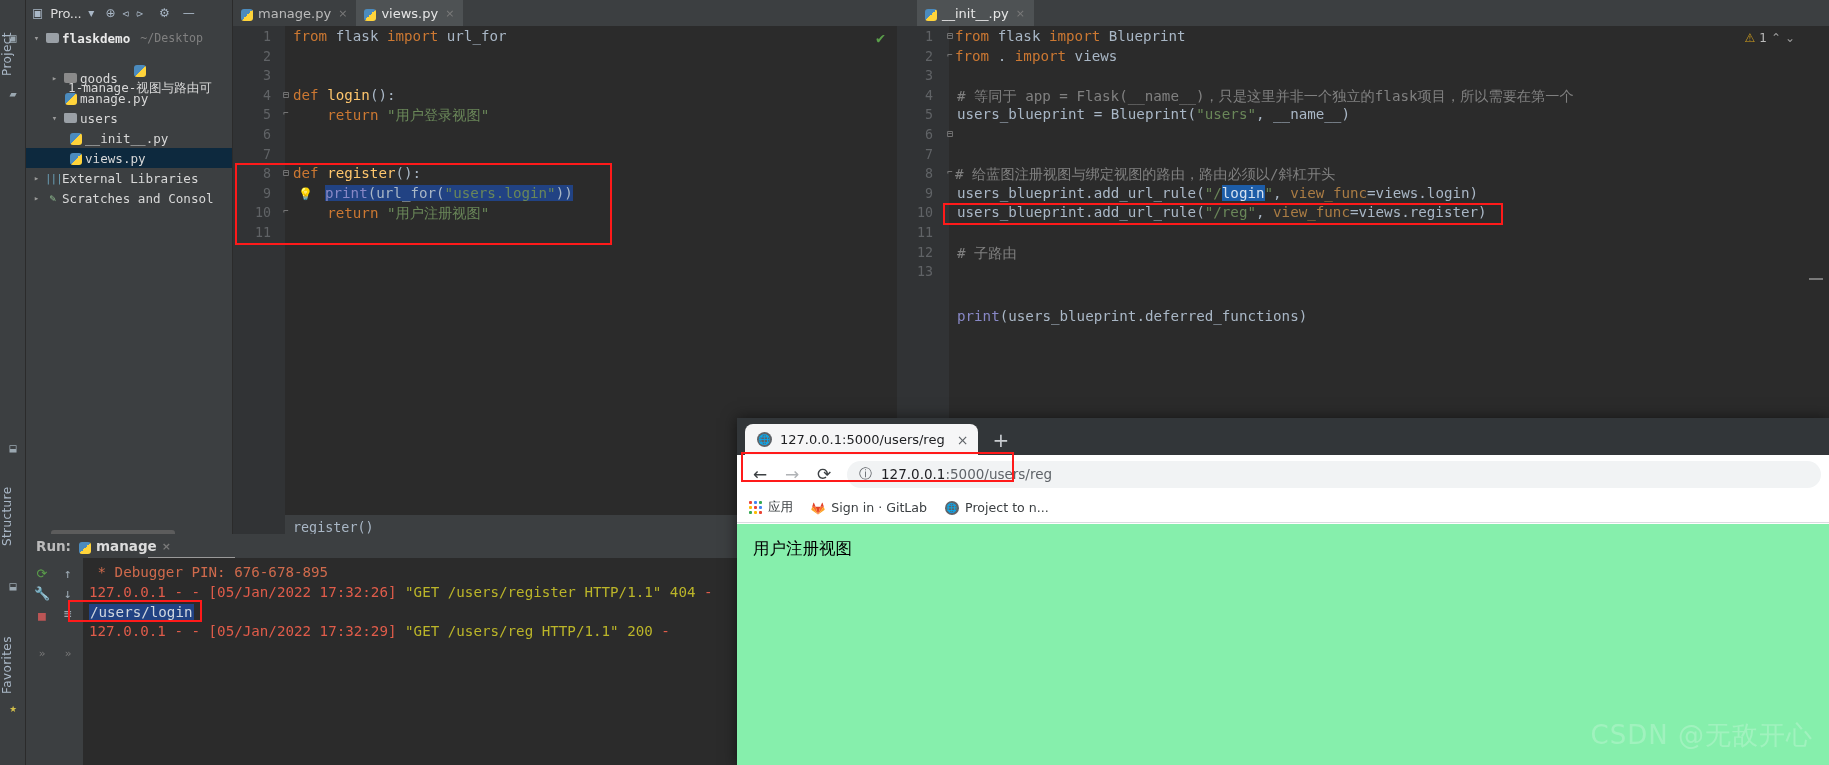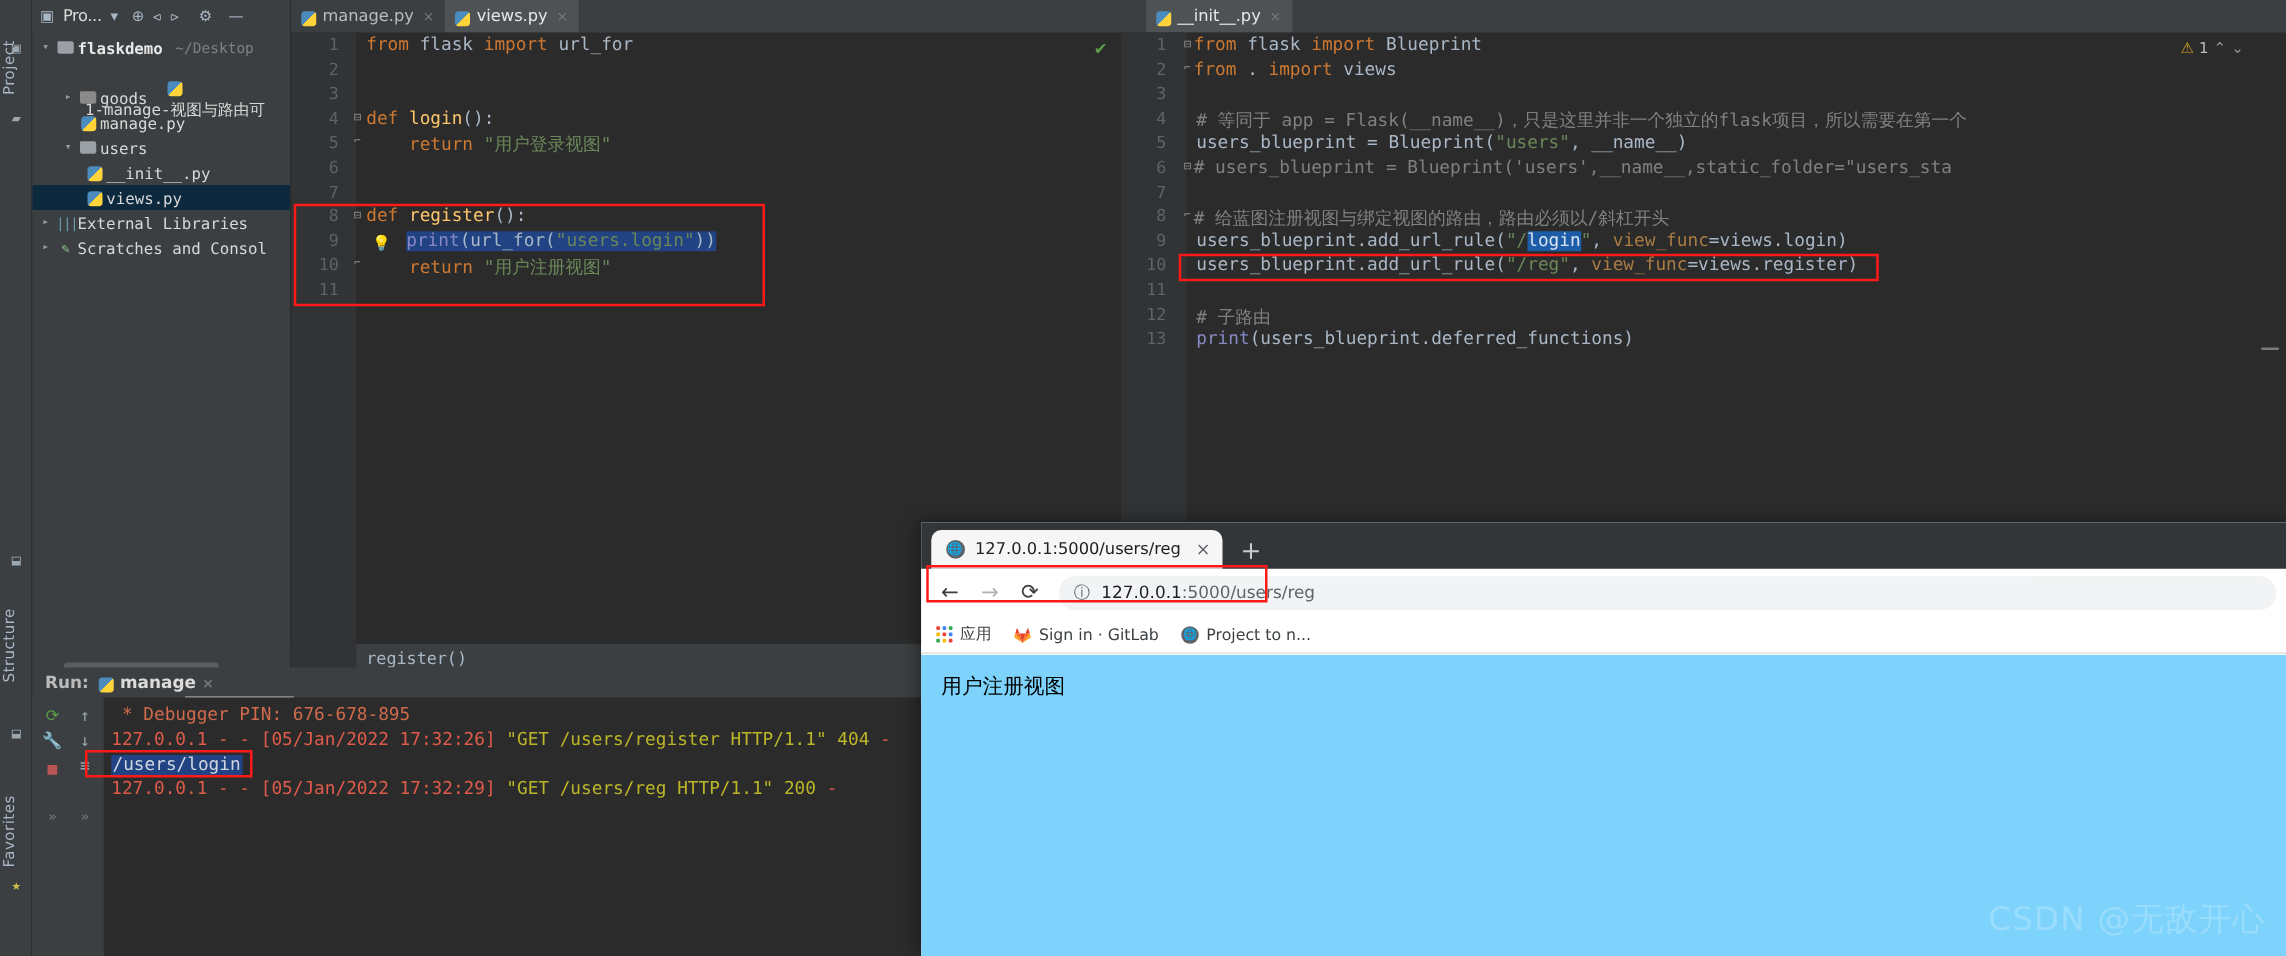--- a/index.html
+++ b/index.html
@@ -200,21 +200,21 @@
     display: grid; grid-template-columns: repeat(3,3px); grid-template-rows: repeat(3,3px);
     gap: 2px;
   }
   .apps-grid i { width: 3px; height: 3px; display: block; border-radius: 1px; }
   .gitlab-ico { width: 14px; height: 14px; position: relative; }
   .globe-ico {
     width: 14px; height: 14px; border-radius: 50%; background: #5f6368;
     color: #fff; font-size: 9px; line-height: 14px; text-align: center;
   }
   .br-content {
-    position: absolute; left: 0; right: 0; top: 106px; bottom: 0; background: #7dd3fc;
+    position: absolute; left: 0; right: 0; top: 106px; bottom: 0; background: #86efac;
     padding: 14px 16px; font-family: "DejaVu Sans", sans-serif;
     font-size: 16.5px; color: #000;
   }
 
   
   .inspect-badge {
     position: absolute; display: flex; align-items: center; gap: 4px;
     color: #bbb; font-size: 12px; font-family: "DejaVu Sans", sans-serif;
   }
   .watermark {
@@ -363,28 +363,28 @@
 
   <div class="editor" style="left:897px; top:26px; width:932px; height:392px;">
     <div class="gutter-col" style="width:52px;"></div>
 
     <div style="position:absolute; left:0; top:2px; width:932px;">
       <div class="code-line"><span class="lnum" style="left:10px;">1</span><span class="fold" style="left:48px;">⊟</span><span class="ctext" style="left:58px;"><span class="kw">from</span><span class="id"> flask </span><span class="kw">import</span><span class="id"> Blueprint</span></span></div>
       <div class="code-line"><span class="lnum" style="left:10px;">2</span><span class="fold" style="left:48px;font-size:9px;">⌐</span><span class="ctext" style="left:58px;"><span class="kw">from</span><span class="id"> . </span><span class="kw">import</span><span class="id"> views</span></span></div>
       <div class="code-line"><span class="lnum" style="left:10px;">3</span></div>
       <div class="code-line"><span class="lnum" style="left:10px;">4</span><span class="ctext cmt" style="left:60px;">#&nbsp;等同于 app = Flask(__name__)，只是这里并非一个独立的flask项目，所以需要在第一个</span></div>
       <div class="code-line"><span class="lnum" style="left:10px;">5</span><span class="ctext" style="left:60px;"><span class="id">users_blueprint = Blueprint(</span><span class="str">"users"</span><span class="id">, __name__)</span></span></div>
-      <div class="code-line"><span class="lnum" style="left:10px;">6</span><span class="fold" style="left:48px;">⊟</span><span class="ctext cmt" style="left:58px;"># users_blueprint = Blueprint('users',__name__,static_folder="users_sta</span></div>
+      <div class="code-line"><span class="lnum" style="left:10px;">6</span><span class="fold" style="left:48px;">⊟</span></div>
       <div class="code-line"><span class="lnum" style="left:10px;">7</span></div>
       <div class="code-line"><span class="lnum" style="left:10px;">8</span><span class="fold" style="left:48px;font-size:9px;">⌐</span><span class="ctext cmt" style="left:58px;">#&nbsp;给蓝图注册视图与绑定视图的路由，路由必须以/斜杠开头</span></div>
       <div class="code-line"><span class="lnum" style="left:10px;">9</span><span class="ctext" style="left:60px;"><span class="id">users_blueprint.add_url_rule(</span><span class="str">"/</span><span class="selblue" style="color:#d6e2f0;">login</span><span class="str">"</span><span class="id">, </span><span class="kwarg">view_func</span><span class="id">=views.login)</span></span></div>
       <div class="code-line"><span class="lnum" style="left:10px;">10</span><span class="ctext" style="left:60px;"><span class="id">users_blueprint.add_url_rule(</span><span class="str">"/reg"</span><span class="id">, </span><span class="kwarg">view_func</span><span class="id">=views.register)</span></span></div>
       <div class="code-line"><span class="lnum" style="left:10px;">11</span></div>
       <div class="code-line"><span class="lnum" style="left:10px;">12</span><span class="ctext cmt" style="left:60px;">#&nbsp;子路由</span></div>
-      <div class="code-line"><span class="lnum" style="left:10px;">13</span><span class="ctext" style="left:60px;"><span class="blt">print</span><span class="par">(</span><span class="id">users_blueprint.deferred_functions</span><span class="par">)</span></span></div>
+      <div class="code-line"><span class="lnum" style="left:10px;">13</span><span class="ctext" style="left:60px;margin-top:45px;"><span class="blt">print</span><span class="par">(</span><span class="id">users_blueprint.deferred_functions</span><span class="par">)</span></span></div>
     </div>
 
     <div class="inspect-badge" style="right:34px; top:5px;">
       <span style="color:#d4a11e;">⚠</span>
       <span>1</span>
       <span style="color:#999;">⌃</span>
       <span style="color:#999;">⌄</span>
     </div>
     <div style="position:absolute;right:6px;top:252px;width:14px;height:2px;background:#7a7a7a;"></div>
   </div>

